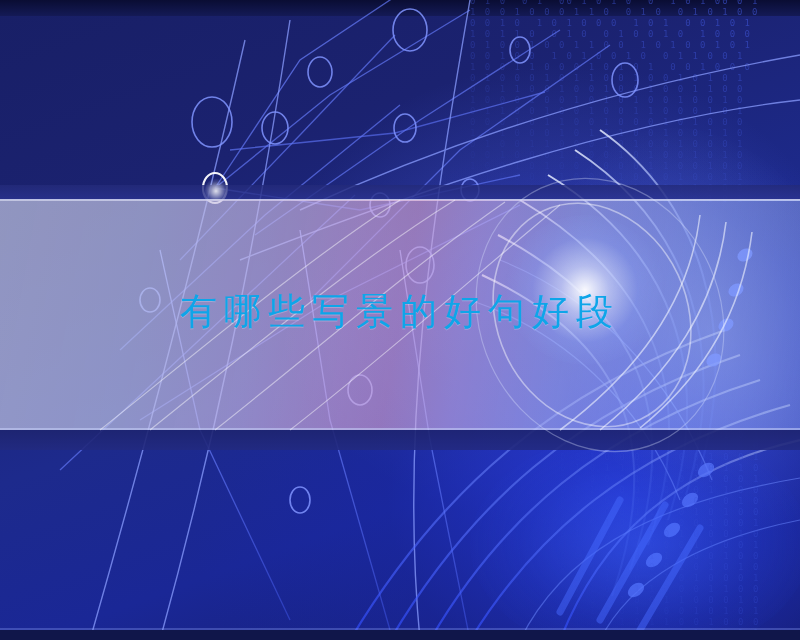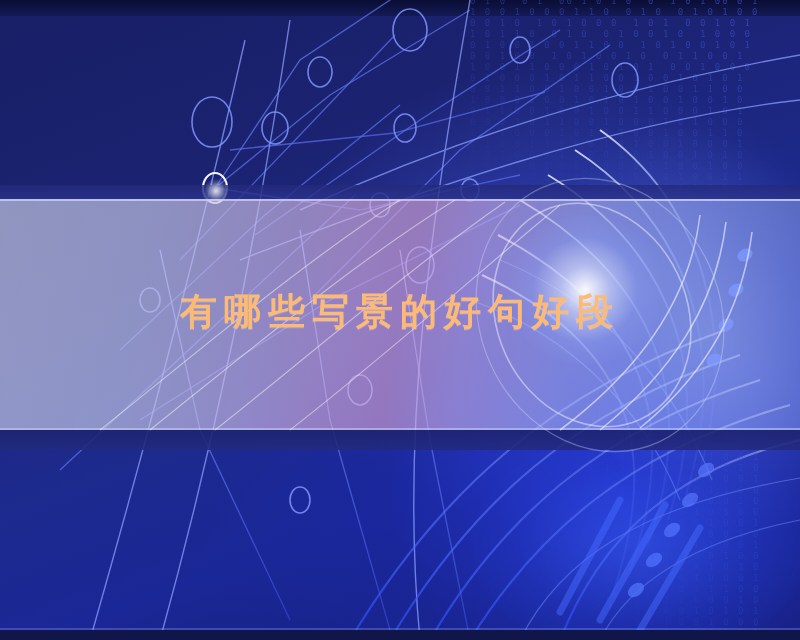--- a/index.html
+++ b/index.html
@@ -116,23 +116,23 @@
   
   #title-wrap {
     position:absolute; left:0; top:287px; width:800px;
     text-align:center;
     pointer-events:none;
   }
   #title {
     display:inline-block;
     font-family:"DejaVu Sans","Liberation Sans",sans-serif;
     font-size:37px;
-    font-weight:bold;
+    font-weight:normal;
     letter-spacing:7px;
-    color:#fdba74;
+    color:#0ea5e9;
     text-shadow:0 1px 0 rgba(255,255,255,0.22);
     white-space:nowrap;
   }
 </style>
 </head>
 <body>
 
 <div id="banner">
 
   <div class="bg-base"></div>

